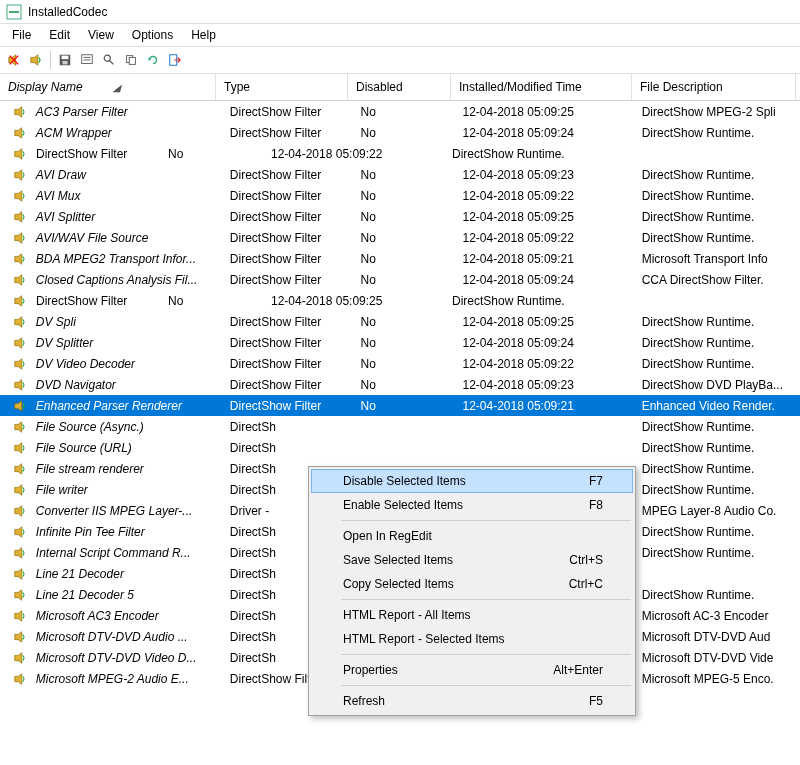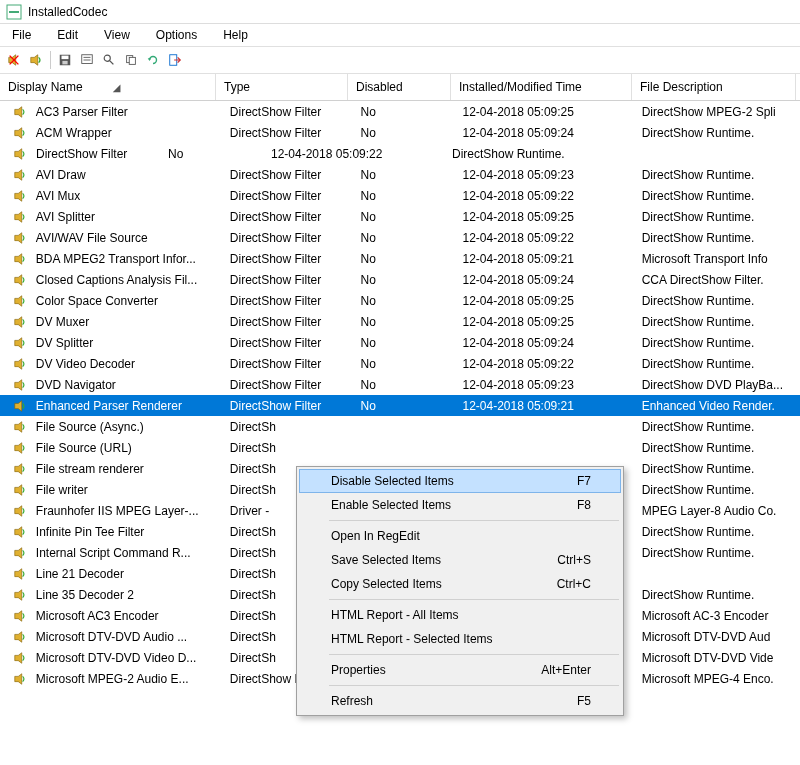--- a/index.html
+++ b/index.html
@@ -1,38 +1,38 @@
 <!DOCTYPE html>
 <html><head>
 <meta charset="utf-8">
 <style>
 * { box-sizing: border-box; margin: 0; padding: 0; font-family: "Segoe UI", Tahoma, sans-serif; font-size: 12px; }
 body { background: #fff; color: #000; width: 800px; height: 765px; overflow: hidden; position: relative; }
 .titlebar { display: flex; align-items: center; padding: 6px 6px; border-bottom: 1px solid #ddd; height: 24px; }
 .titlebar .app-icon { width: 16px; height: 16px; margin-right: 6px; }
 .titlebar .title { font-size: 12px; }
-.menubar { display: flex; padding: 2px 4px; gap: 10px; height: 22px; }
+.menubar { display: flex; padding: 2px 4px; gap: 2px; height: 22px; }
 .menubar .menu-item { padding: 2px 8px; cursor: default; }
 .toolbar { display: flex; align-items: center; padding: 2px 4px; border-top: 1px solid #e0e0e0; border-bottom: 1px solid #e0e0e0; height: 28px; gap: 2px; }
 .toolbar .tb-btn { width: 20px; height: 20px; display: flex; align-items: center; justify-content: center; cursor: default; }
 .toolbar .tb-sep { width: 1px; height: 18px; background: #ccc; margin: 0 2px; }
 .header-row { display: flex; border-bottom: 1px solid #d0d0d0; background: #fff; position: relative; }
 .header-row .hcell { padding: 6px 8px; border-right: 1px solid #e0e0e0; font-size: 12px; display: flex; align-items: center; white-space: nowrap; overflow: hidden; }
 .sort-arrow { margin-left: 30px; font-size: 10px; color: #555; }
 .table { overflow: hidden; }
 .row { display: flex; align-items: center; height: 21px; padding-left: 12px; }
 .row.selected { background: #0078d7; color: #fff; }
 .row .icon-cell { width: 16px; height: 16px; margin-right: 4px; display: flex; align-items: center; justify-content: center; }
 .row .cell { padding: 0 4px; white-space: nowrap; overflow: hidden; text-overflow: ellipsis; font-size: 12px; }
-.context-menu { position: absolute; background: #f0f0f0; border: 1px solid #a0a0a0; box-shadow: 3px 3px 6px rgba(0,0,0,0.25); padding: 2px; left: 296px; top: 466px; width: 328px; z-index: 100; }
+.context-menu { position: absolute; background: #f0f0f0; border: 1px solid #a0a0a0; box-shadow: 3px 3px 6px rgba(0,0,0,0.25); padding: 2px; left: 308px; top: 466px; width: 328px; z-index: 100; }
 .context-menu .cm-item { display: flex; justify-content: space-between; padding: 5px 30px 5px 32px; font-size: 12px; cursor: default; }
 .context-menu .cm-item.highlight { background: #c4e1ff; border: 1px solid #7eb4ea; padding: 4px 29px 4px 31px; }
 .context-menu .cm-sep { height: 1px; background: #d0d0d0; margin: 3px 2px 3px 30px; }
 
-.c-name { width: 216px; }
+.c-name { width: 216px; font-style: italic; }
 .c-type { width: 132px; }
 .c-disabled { width: 103px; }
 .c-time { width: 181px; }
 .c-desc { width: 164px; }
 
 .spk-svg { width: 14px; height: 14px; }
 </style>
 </head>
 <body>
 
@@ -237,34 +237,33 @@
       <span class="cell c-time">12-04-2018 05:09:24</span>
       <span class="cell c-desc">CCA DirectShow Filter.</span>
     </div>
     <div class="row">
       <span class="icon-cell">
         <svg class="spk-svg" viewBox="0 0 16 16">
           <polygon points="2,5 6,5 10,2 10,14 6,11 2,11" fill="#e0b030" stroke="#806000" stroke-width="0.7"></polygon>
           <path d="M11 5 Q14 8 11 11" stroke="#3a3" stroke-width="1.3" fill="none"></path>
         </svg>
       </span>
-      <span class="cell c-name" style="width:196px">Color Space Converter</span>
       <span class="cell c-type">DirectShow Filter</span>
       <span class="cell c-disabled">No</span>
       <span class="cell c-time">12-04-2018 05:09:25</span>
       <span class="cell c-desc">DirectShow Runtime.</span>
     </div>
     <div class="row">
       <span class="icon-cell">
         <svg class="spk-svg" viewBox="0 0 16 16">
           <polygon points="2,5 6,5 10,2 10,14 6,11 2,11" fill="#e0b030" stroke="#806000" stroke-width="0.7"></polygon>
           <path d="M11 5 Q14 8 11 11" stroke="#3a3" stroke-width="1.3" fill="none"></path>
         </svg>
       </span>
-      <span class="cell c-name" style="width:196px">DV Muxer</span>
+      <span class="cell c-name" style="width:196px">DV Spli</span>
       <span class="cell c-type">DirectShow Filter</span>
       <span class="cell c-disabled">No</span>
       <span class="cell c-time">12-04-2018 05:09:25</span>
       <span class="cell c-desc">DirectShow Runtime.</span>
     </div>
     <div class="row">
       <span class="icon-cell">
         <svg class="spk-svg" viewBox="0 0 16 16">
           <polygon points="2,5 6,5 10,2 10,14 6,11 2,11" fill="#e0b030" stroke="#806000" stroke-width="0.7"></polygon>
           <path d="M11 5 Q14 8 11 11" stroke="#3a3" stroke-width="1.3" fill="none"></path>
@@ -367,21 +366,21 @@
       <span class="cell c-time"></span>
       <span class="cell c-desc">DirectShow Runtime.</span>
     </div>
     <div class="row">
       <span class="icon-cell">
         <svg class="spk-svg" viewBox="0 0 16 16">
           <polygon points="2,5 6,5 10,2 10,14 6,11 2,11" fill="#e0b030" stroke="#806000" stroke-width="0.7"></polygon>
           <path d="M11 5 Q14 8 11 11" stroke="#3a3" stroke-width="1.3" fill="none"></path>
         </svg>
       </span>
-      <span class="cell c-name" style="width:196px">Fraunhofer IIS MPEG Layer-...</span>
+      <span class="cell c-name" style="width:196px">Converter IIS MPEG Layer-...</span>
       <span class="cell c-type">Driver - </span>
       <span class="cell c-disabled"></span>
       <span class="cell c-time"></span>
       <span class="cell c-desc">MPEG Layer-8 Audio Co.</span>
     </div>
     <div class="row">
       <span class="icon-cell">
         <svg class="spk-svg" viewBox="0 0 16 16">
           <polygon points="2,5 6,5 10,2 10,14 6,11 2,11" fill="#e0b030" stroke="#806000" stroke-width="0.7"></polygon>
           <path d="M11 5 Q14 8 11 11" stroke="#3a3" stroke-width="1.3" fill="none"></path>
@@ -419,21 +418,21 @@
       <span class="cell c-time"></span>
       <span class="cell c-desc"></span>
     </div>
     <div class="row">
       <span class="icon-cell">
         <svg class="spk-svg" viewBox="0 0 16 16">
           <polygon points="2,5 6,5 10,2 10,14 6,11 2,11" fill="#e0b030" stroke="#806000" stroke-width="0.7"></polygon>
           <path d="M11 5 Q14 8 11 11" stroke="#3a3" stroke-width="1.3" fill="none"></path>
         </svg>
       </span>
-      <span class="cell c-name" style="width:196px">Line 35 Decoder 2</span>
+      <span class="cell c-name" style="width:196px">Line 21 Decoder 5</span>
       <span class="cell c-type">DirectSh</span>
       <span class="cell c-disabled"></span>
       <span class="cell c-time"></span>
       <span class="cell c-desc">DirectShow Runtime.</span>
     </div>
     <div class="row">
       <span class="icon-cell">
         <svg class="spk-svg" viewBox="0 0 16 16">
           <polygon points="2,5 6,5 10,2 10,14 6,11 2,11" fill="#e0b030" stroke="#806000" stroke-width="0.7"></polygon>
           <path d="M11 5 Q14 8 11 11" stroke="#3a3" stroke-width="1.3" fill="none"></path>
@@ -475,21 +474,21 @@
       <span class="icon-cell">
         <svg class="spk-svg" viewBox="0 0 16 16">
           <polygon points="2,5 6,5 10,2 10,14 6,11 2,11" fill="#e0b030" stroke="#806000" stroke-width="0.7"></polygon>
           <path d="M11 5 Q14 8 11 11" stroke="#3a3" stroke-width="1.3" fill="none"></path>
         </svg>
       </span>
       <span class="cell c-name" style="width:196px">Microsoft MPEG-2 Audio E...</span>
       <span class="cell c-type">DirectShow Filter</span>
       <span class="cell c-disabled">No</span>
       <span class="cell c-time">12-04-2018 05:09:23</span>
-      <span class="cell c-desc">Microsoft MPEG-4 Enco.</span>
+      <span class="cell c-desc">Microsoft MPEG-5 Enco.</span>
     </div>
   </div>
 
 <div class="context-menu" id="ctx">
     <div class="cm-item highlight">
       <span>Disable Selected Items</span>
       <span>F7</span>
     </div>
     <div class="cm-item">
       <span>Enable Selected Items</span>

